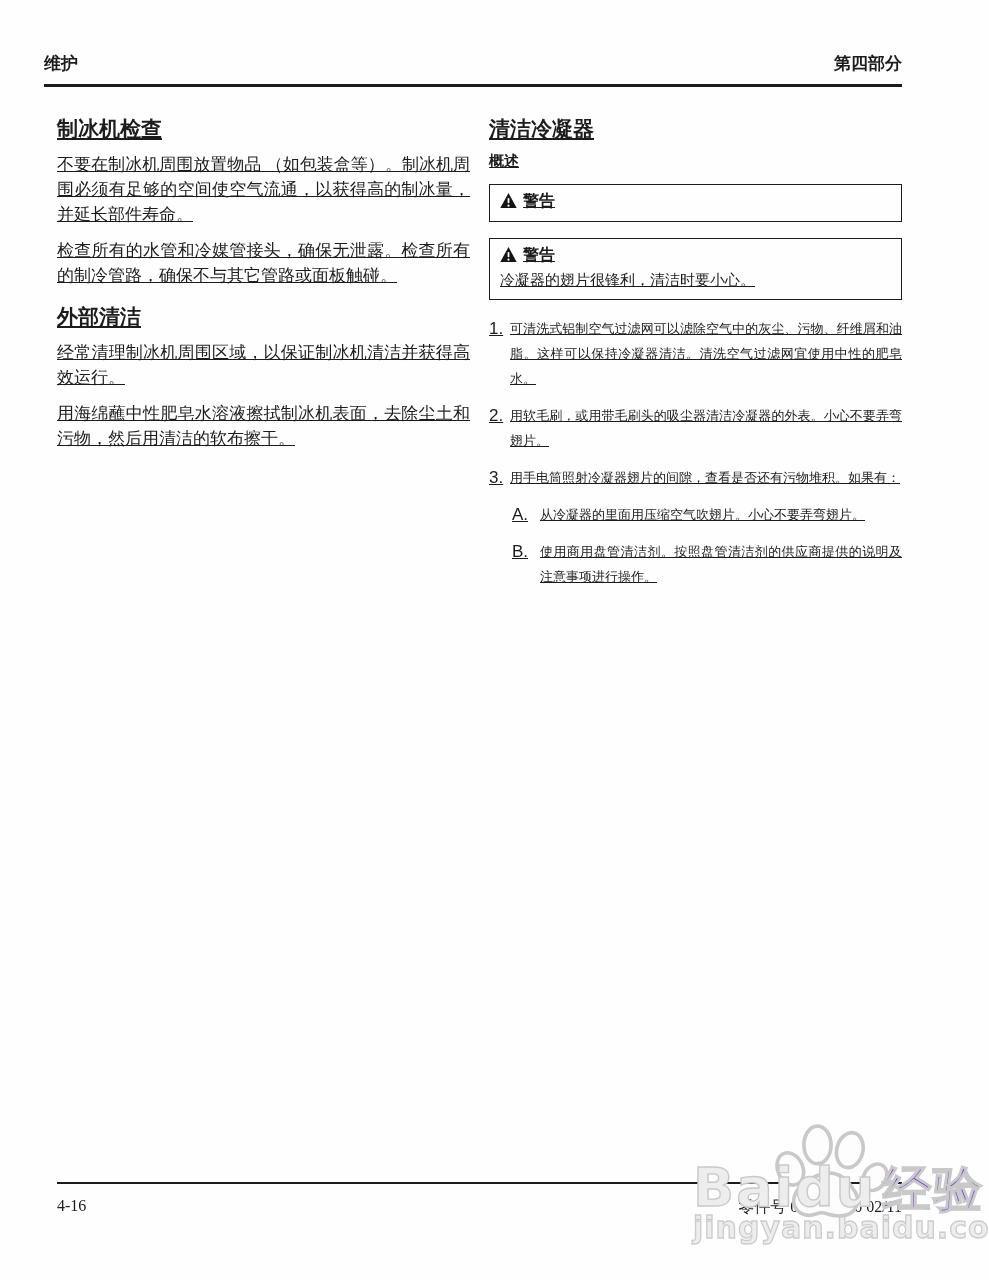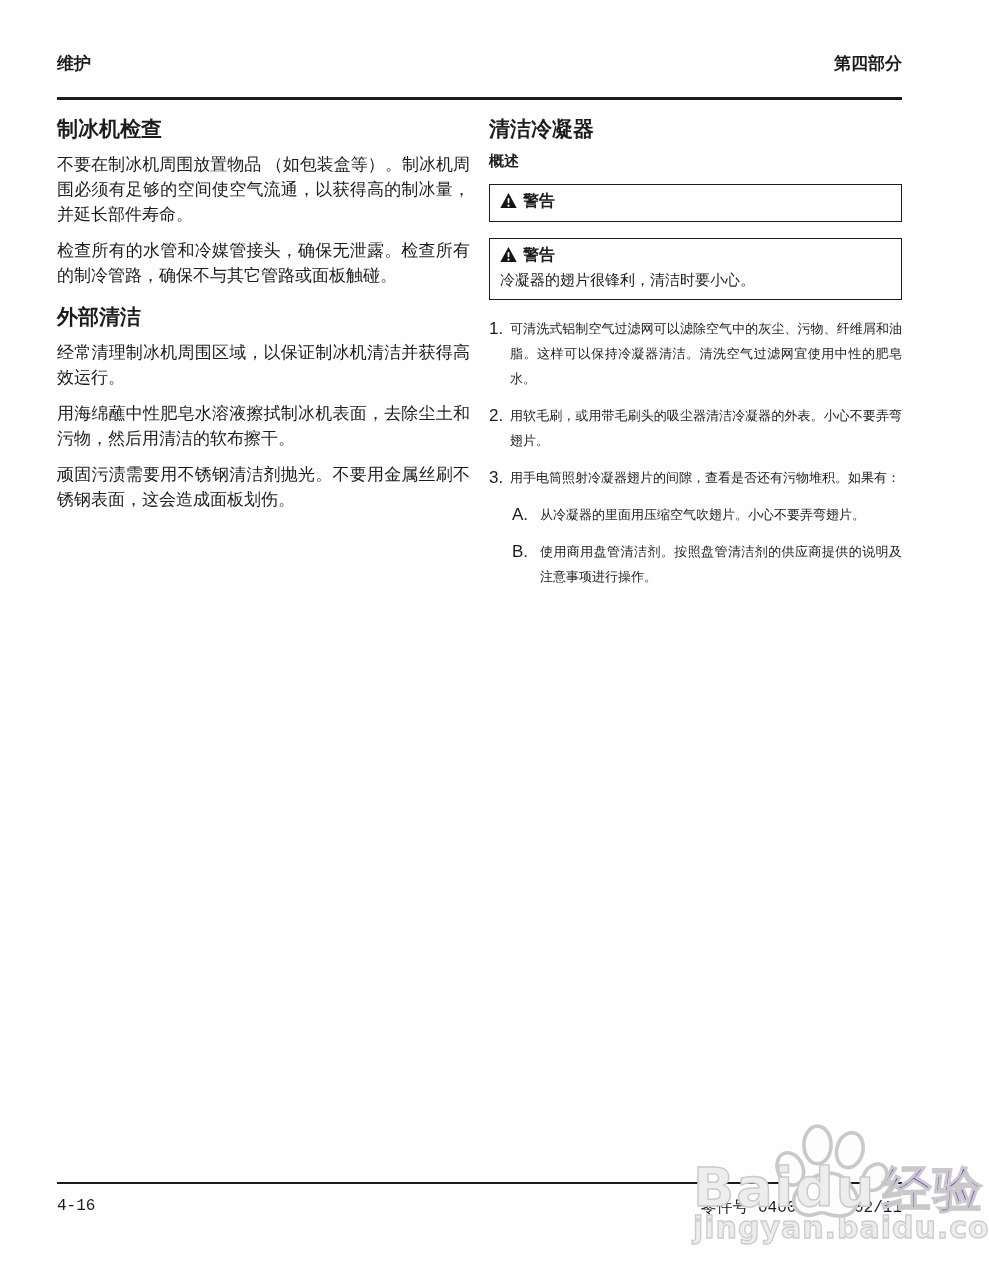--- a/index.html
+++ b/index.html
@@ -9,35 +9,36 @@
     height: 1280px;
     background: #fefefe;
     font-family: "Liberation Serif", "DejaVu Serif", serif;
     color: #1c1c1c;
     overflow: hidden;
   }
 
   
   .header {
     position: absolute;
-    top: 52px; left: 57px; right: 87px;
+    top: 52px; left: 44px; right: 87px;
     display: flex;
     justify-content: space-between;
     font-size: 17px;
     font-weight: bold;
     border-bottom: 3px solid #1c1c1c;
-    padding-bottom: 22px;
+    padding-bottom: 9px;
   }
 
   
   .columns {
     position: absolute;
     top: 108px; left: 57px; right: 87px;
     display: flex;
     gap: 19px;
+    text-decoration: underline;
   }
   .col { flex: 1 1 0; min-width: 0; }
 
   h2.section-title {
     font-size: 21px;
     font-weight: bold;
     margin: 8px 0 10px 0;
     line-height: 26px;
   }
   h3.sub-title {
@@ -91,21 +92,21 @@
   .substep .step-num { flex: 0 0 28px; }
 
   
   .footer {
     position: absolute;
     top: 1182px; left: 57px; right: 87px;
     border-top: 2.5px solid #1c1c1c;
     padding-top: 13px;
     display: flex;
     justify-content: space-between;
-    font-family: Liberation Mono, monospace;
+    font-family: Liberation Serif, serif;
     font-size: 16px;
   }
 
   
   .watermark {
     position: absolute;
     left: 693px;
     top: 1125px;
     width: 300px;
     font-family: "DejaVu Sans", "Liberation Sans", sans-serif;
@@ -154,21 +155,20 @@
   <div class="columns">
 
     <div class="col">
       <h2 class="section-title">制冰机检查</h2>
       <p class="body-text">不要在制冰机周围放置物品 （如包装盒等）。制冰机周围必须有足够的空间使空气流通，以获得高的制冰量，并延长部件寿命。</p>
       <p class="body-text">检查所有的水管和冷媒管接头，确保无泄露。检查所有的制冷管路，确保不与其它管路或面板触碰。</p>
 
       <h2 class="section-title" style="margin-top:16px">外部清洁</h2>
       <p class="body-text">经常清理制冰机周围区域，以保证制冰机清洁并获得高效运行。</p>
       <p class="body-text">用海绵蘸中性肥皂水溶液擦拭制冰机表面，去除尘土和污物，然后用清洁的软布擦干。</p>
-      <p class="body-text">顽固污渍需要用不锈钢清洁剂抛光。不要用金属丝刷不锈钢表面，这会造成面板划伤。</p>
     </div>
 
     <div class="col">
       <h2 class="section-title" style="margin-bottom:9px">清洁冷凝器</h2>
       <h3 class="sub-title">概述</h3>
 
       <div class="warnbox">
         <div class="warnhead">
           <span class="warn-icon">
             <svg width="17" height="15" viewBox="0 0 24 22">

